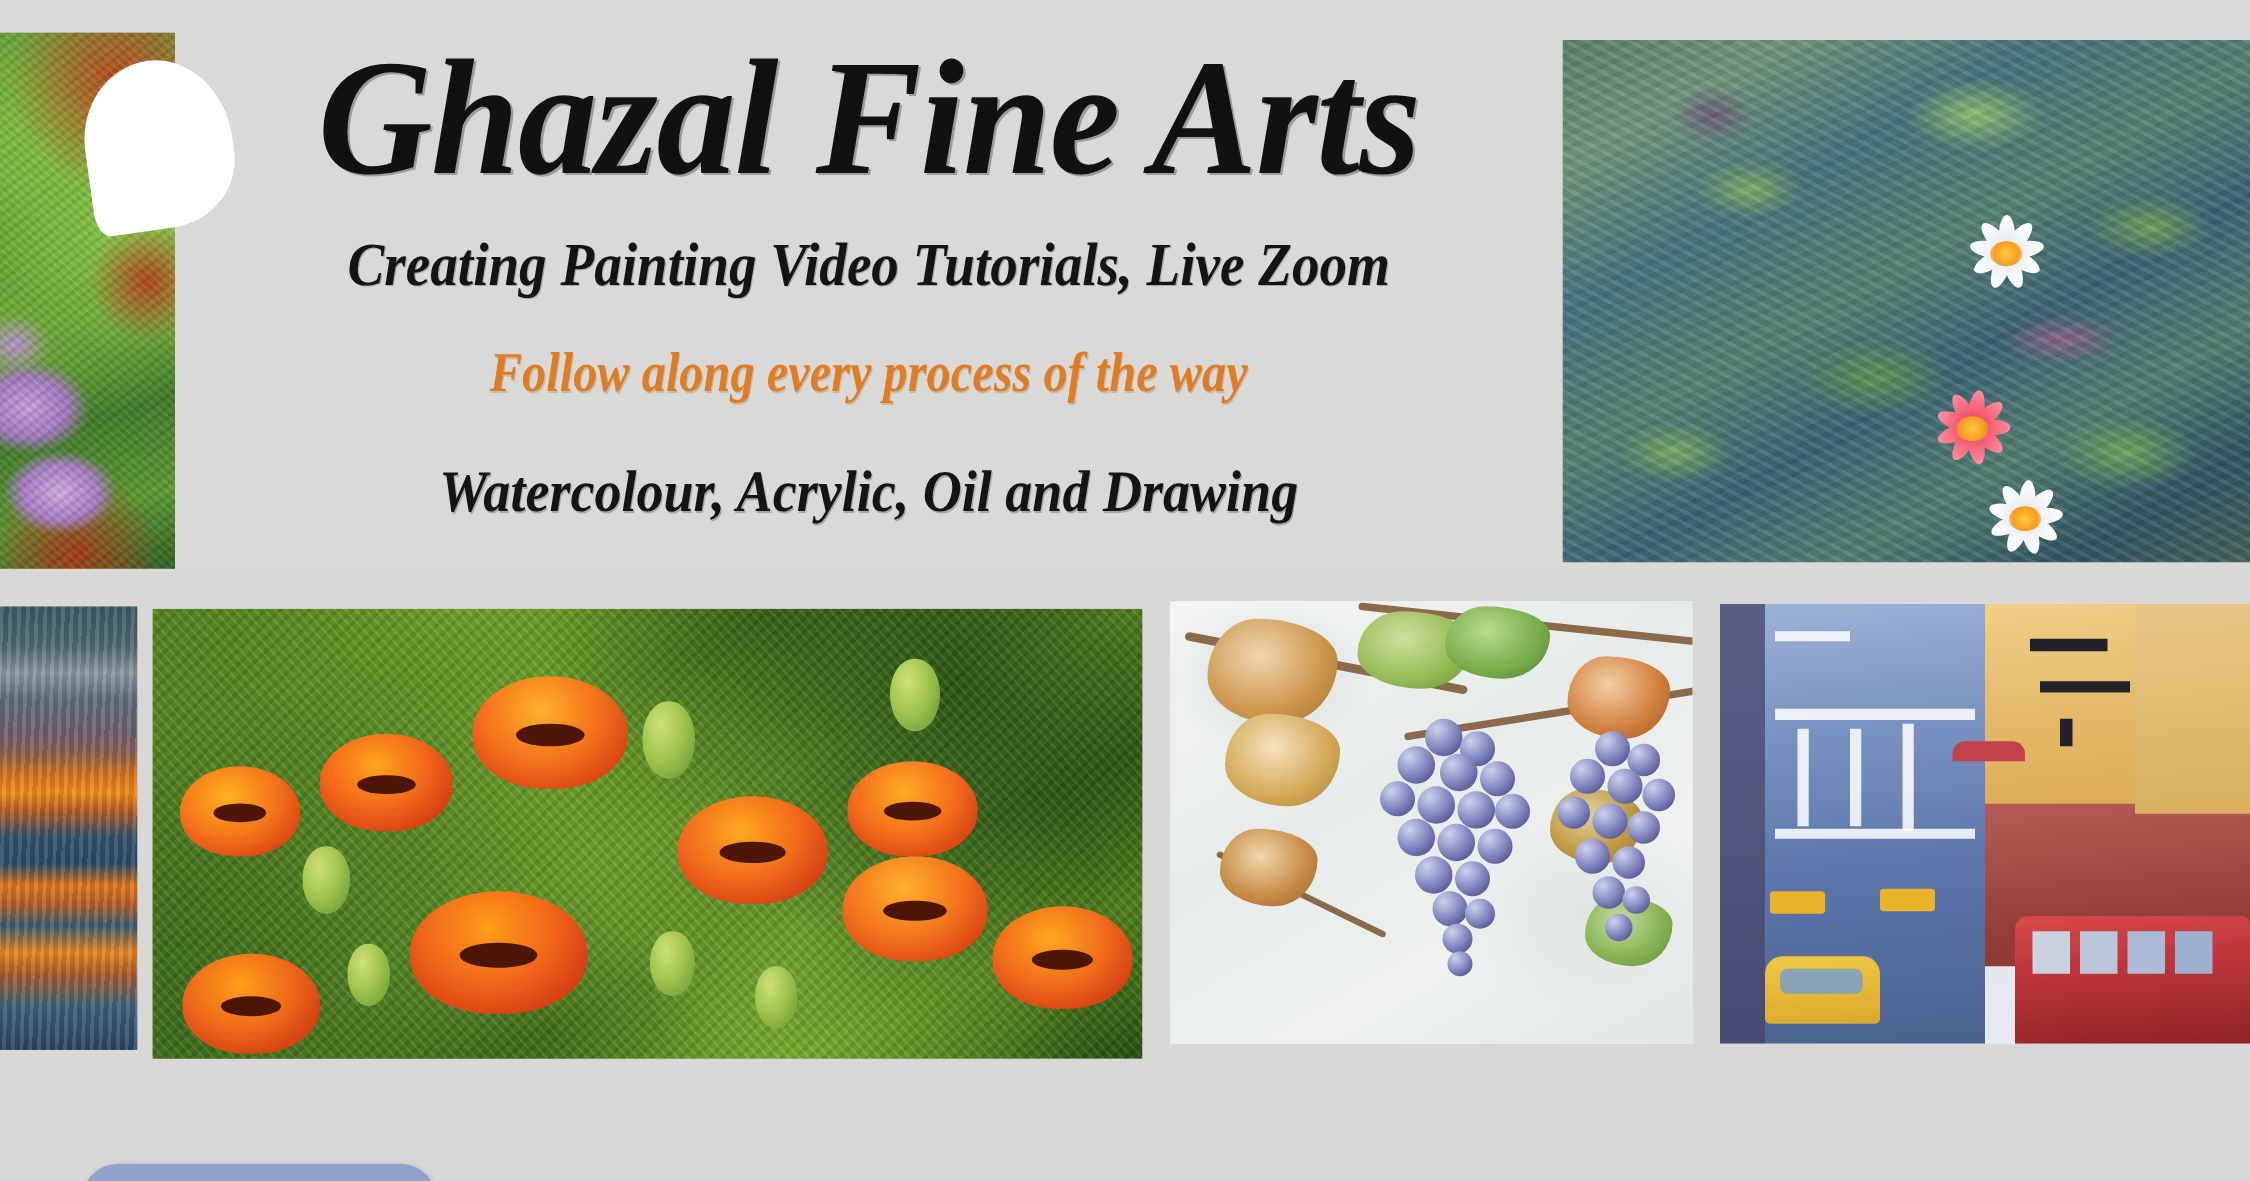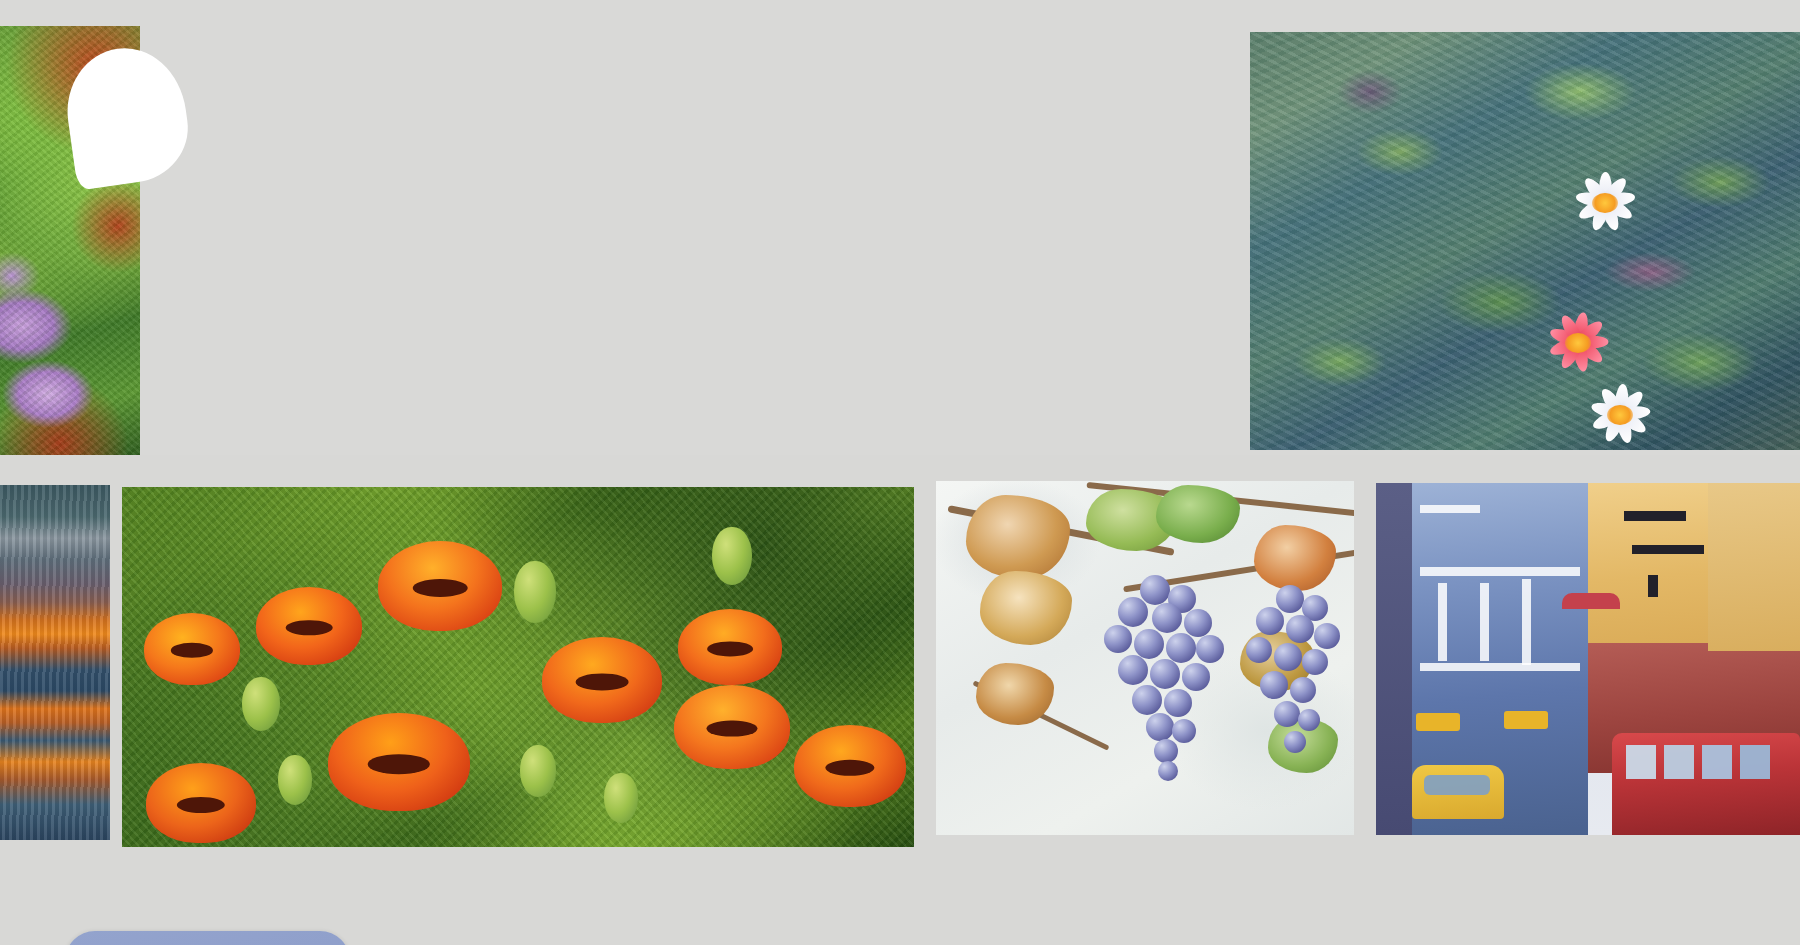--- a/index.html
+++ b/index.html
@@ -331,20 +331,26 @@
           <i style="transform:rotate(165deg)"></i>
             <i style="transform:rotate(205deg)"></i>
           <i style="transform:rotate(245deg)"></i>
             <i style="transform:rotate(285deg)"></i>
           <i style="transform:rotate(325deg)"></i>
         </div>
         <div class="core"></div>
       </div>
     </div>
 
+    <div class="textblock">
+      <div class="title">Ghazal Fine Arts</div>
+      <div class="line2">Creating Painting Video Tutorials, Live Zoom</div>
+      <div class="line3">Follow along every process of the way</div>
+      <div class="line4">Watercolour, Acrylic, Oil and Drawing</div>
+    </div>
 
     <div class="blob"></div>
   </div>
 
   <div class="row">
 
     <div class="art-sea thumb">
       <div class="canvas"></div>
     </div>
 

